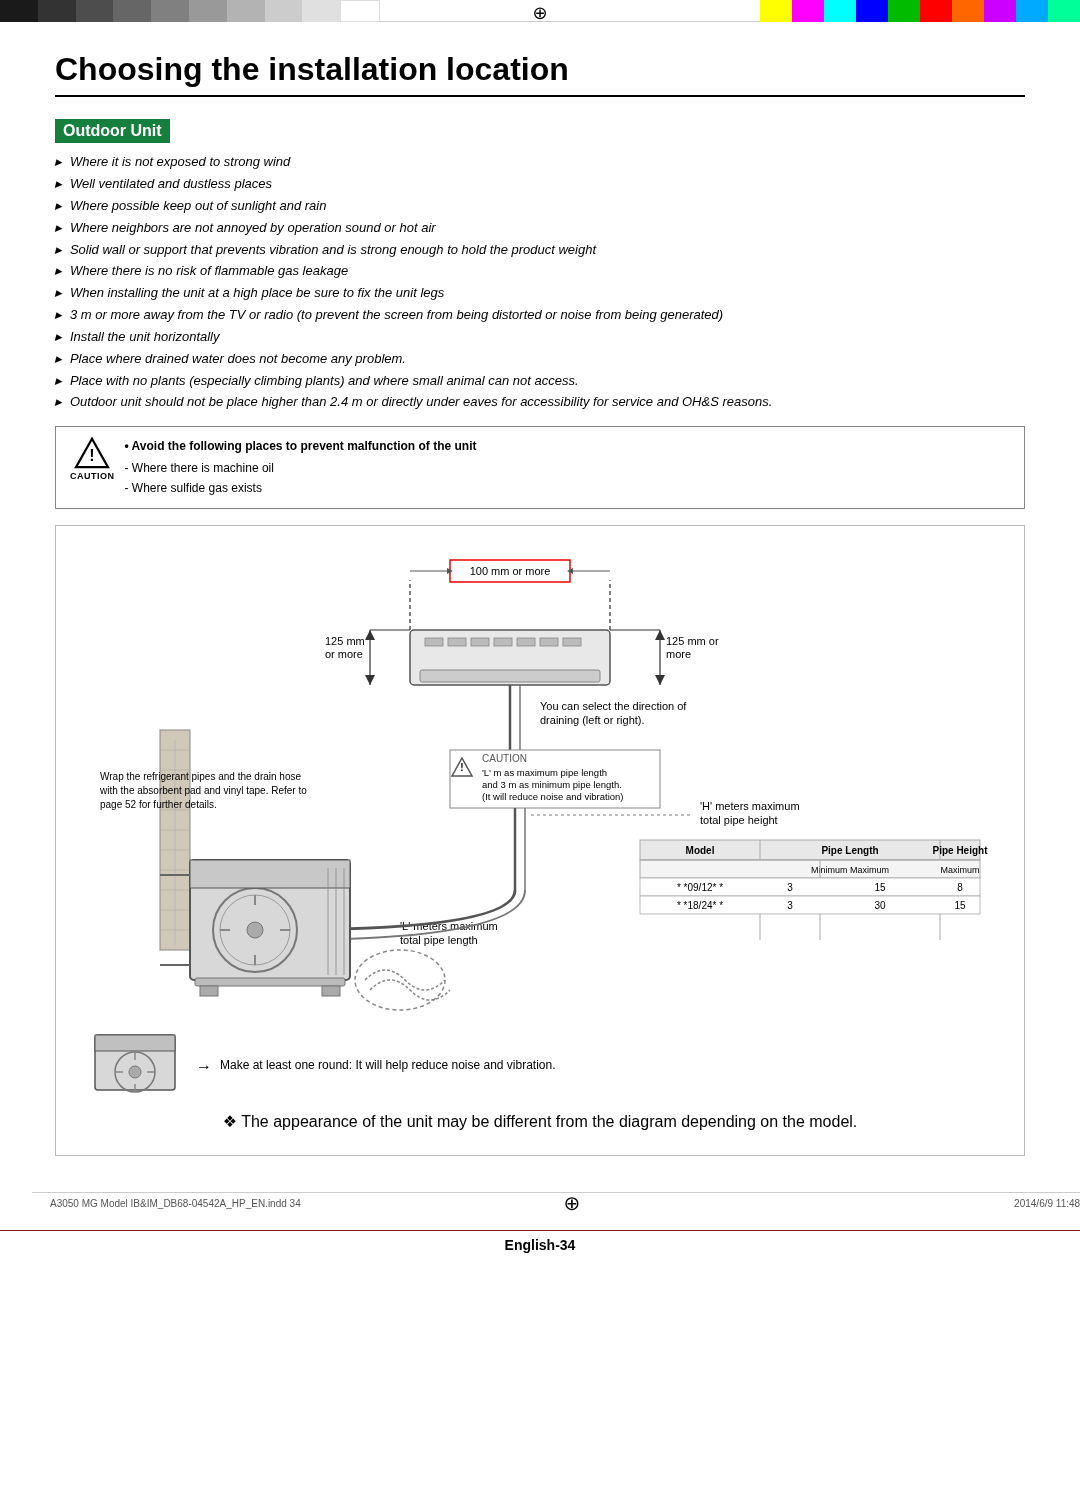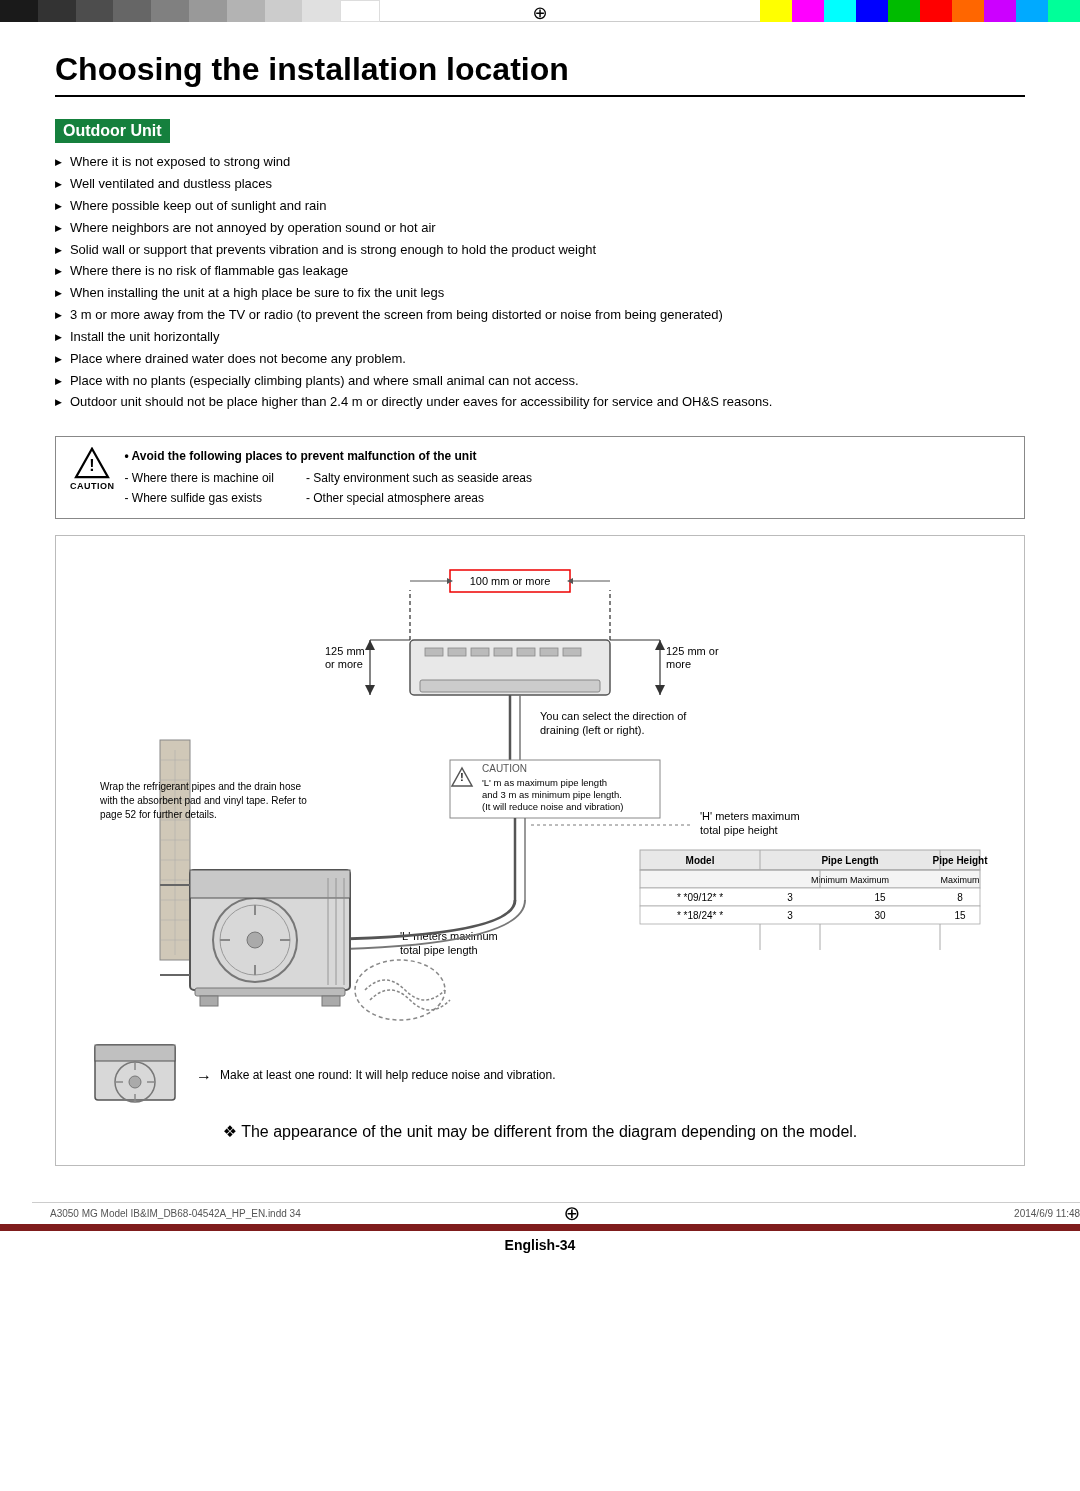--- a/index.html
+++ b/index.html
@@ -76,21 +76,22 @@
       background: #15803d;
       color: #fff;
       display: inline-block;
       padding: 3px 8px;
       margin: 14px 0 10px 0;
     }
 
     .bullet-list {
       list-style: none;
       padding: 0;
-      margin: 0 0 24px 0;
+      margin: 0 0 14px 0;
+      font-style: italic;
     }
     .bullet-list li {
       display: flex;
       align-items: flex-start;
       margin-bottom: 3px;
       font-size: 13px;
       line-height: 1.45;
     }
     .bullet-list li::before {
       content: '▶';
@@ -266,24 +267,20 @@
     </div>
     <div class="caution-text">
       <div class="caution-main">
         <span>• </span><span>Avoid the following places to prevent malfunction of the unit</span>
       </div>
       <div class="caution-columns">
         <div class="caution-col">
           <div>- Where there is machine oil</div>
           <div>- Where sulfide gas exists</div>
         </div>
-        <div class="caution-col">
-          <div>- Salty environment such as seaside areas</div>
-          <div>- Other special atmosphere areas</div>
-        </div>
       </div>
     </div>
   </div>
 
   
   <div class="diagram-box">
 
     <div class="diagram-svg-container">
       <svg width="960" height="480" viewBox="0 0 960 480" style="display:block;">
 
@@ -459,13 +456,13 @@
   </div>
 
 </div>
 
 <div class="color-bar-bottom">
   <div style="font-size:10px; color:#555; padding-left:18px; z-index:1;">A3050 MG Model IB&amp;IM_DB68-04542A_HP_EN.indd   34</div>
   <div class="compass-center">⊕</div>
   <div style="font-size:10px; color:#555; padding-right:18px; z-index:1; margin-left:auto;">2014/6/9   11:48:02</div>
 </div>
 
-<div style="text-align:center; padding:6px 0 10px 0; border-top: 7px solid #7f1d1d; font-size:14px; font-weight:bold;">English-34</div>
+<div style="text-align:center; padding:6px 0 10px 0; border-top: 1px solid #7f1d1d; font-size:14px; font-weight:bold;margin-top:16px;">English-34</div>
 
 </body></html>

